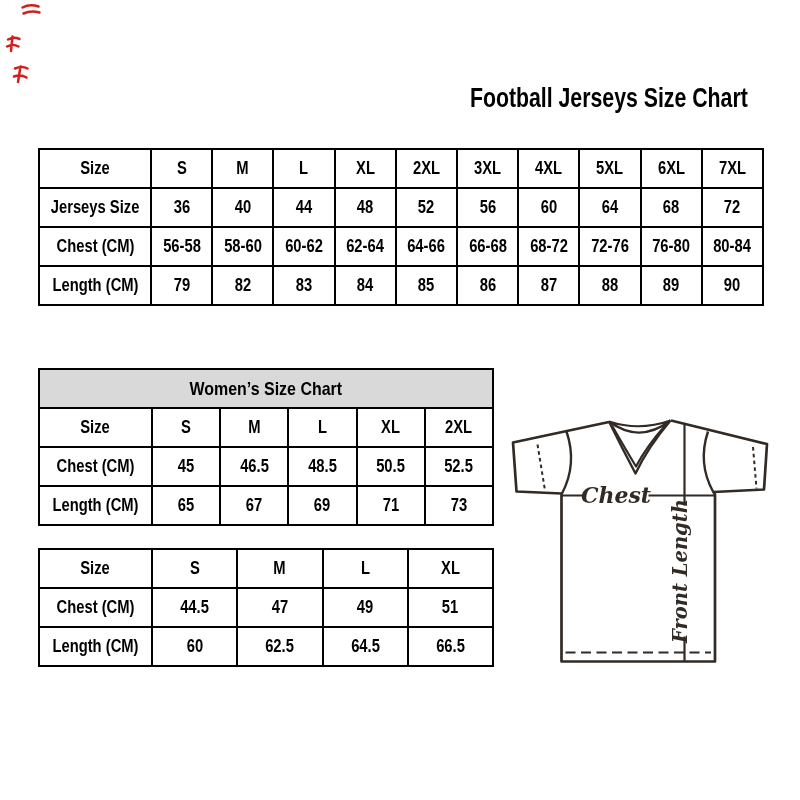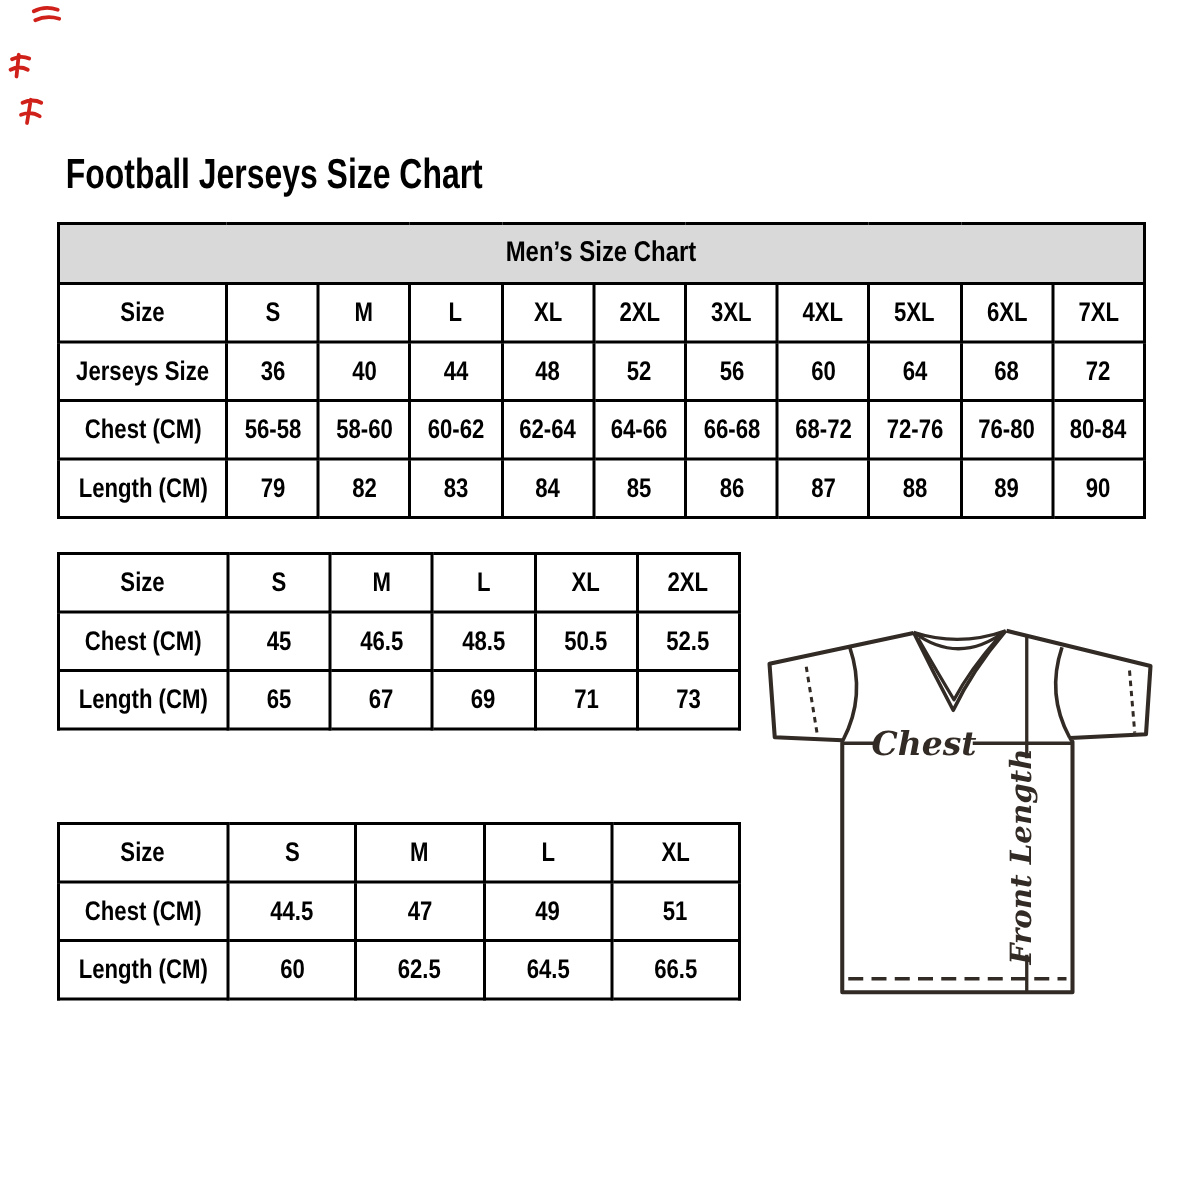--- a/index.html
+++ b/index.html
@@ -9,22 +9,22 @@
     background:#ffffff;
     font-family:"Liberation Sans", sans-serif;
     font-weight:bold;
     color:#000;
     overflow:hidden;
   }
   
   .ctext { display:inline-block; transform:scaleX(0.82); white-space:nowrap; }
 
   .page-title {
-    position:absolute; top:100px; left:0; width:792px;
-    text-align:left; font-size:28px; font-weight:bold; letter-spacing:0;
+    position:absolute; top:82px; left:0; width:792px;
+    text-align:right; font-size:28px; font-weight:bold; letter-spacing:0;
   }
   .page-title .ctext { transform:scaleX(0.76); }
 
   table.size-table {
     position:absolute;
     border-collapse:collapse;
     table-layout:fixed;
     background:#fff;
   }
   .size-table td {
@@ -82,23 +82,20 @@
       <col>
       <col>
       <col>
       <col>
       <col>
       <col>
       <col>
       <col>
     </colgroup>
     <tbody>
-      <tr class="title-tr">
-        <td colspan="11" class="table-title"><span class="ctext">Men’s Size Chart</span></td>
-      </tr>
       <tr>
         <td class="row-label"><span class="ctext">Size</span></td>
         <td><span class="ctext">S</span></td>
         <td><span class="ctext">M</span></td>
         <td><span class="ctext">L</span></td>
         <td><span class="ctext">XL</span></td>
         <td><span class="ctext">2XL</span></td>
         <td><span class="ctext">3XL</span></td>
         <td><span class="ctext">4XL</span></td>
         <td><span class="ctext">5XL</span></td>
@@ -149,20 +146,23 @@
 <table id="womens-table" class="size-table">
     <colgroup>
       <col style="width: 113px;">
       <col>
       <col>
       <col>
       <col>
       <col>
     </colgroup>
     <tbody>
+      <tr class="title-tr">
+        <td colspan="6" class="table-title"><span class="ctext">Women’s Size Chart</span></td>
+      </tr>
       <tr>
         <td class="row-label"><span class="ctext">Size</span></td>
         <td><span class="ctext">S</span></td>
         <td><span class="ctext">M</span></td>
         <td><span class="ctext">L</span></td>
         <td><span class="ctext">XL</span></td>
         <td><span class="ctext">2XL</span></td>
       </tr>
       <tr>
         <td class="row-label"><span class="ctext">Chest (CM)</span></td>

